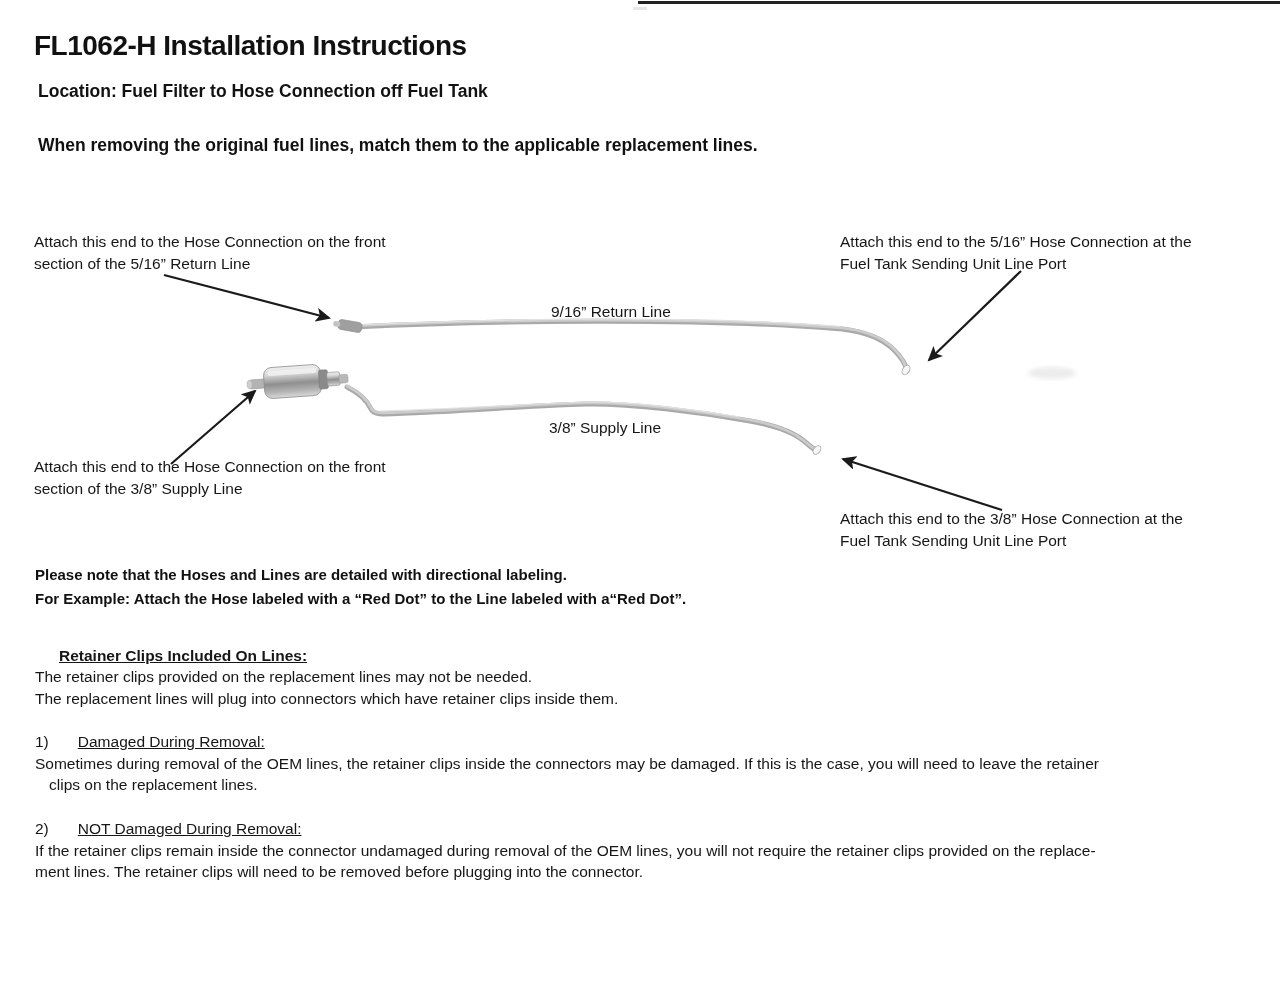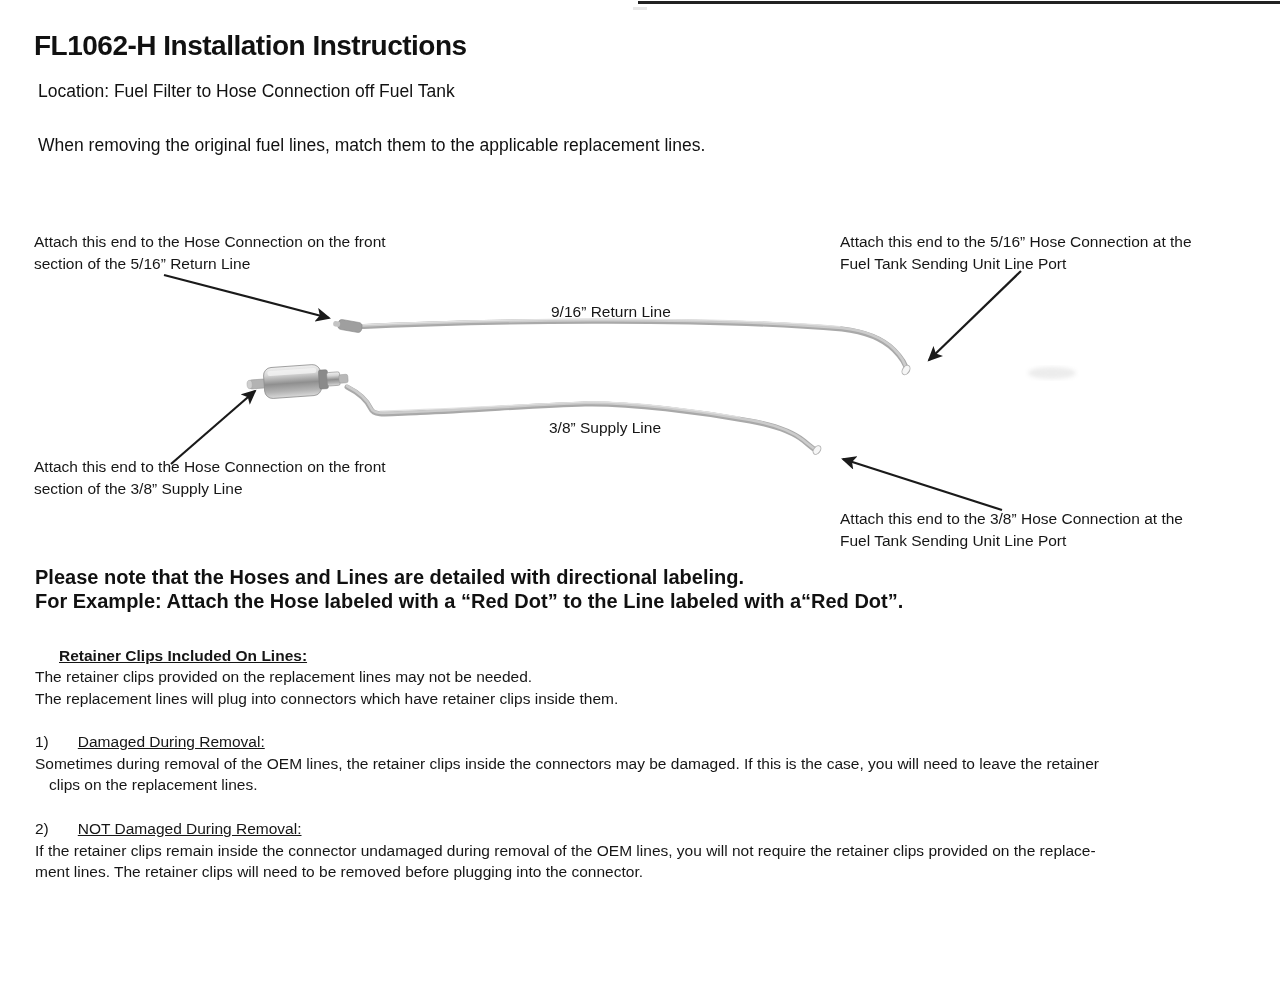--- a/index.html
+++ b/index.html
@@ -2,24 +2,24 @@
 <html><head>
 <meta charset="utf-8">
 <style>
   html,body{margin:0;padding:0;background:#ffffff;}
   .page{
     position:relative;width:1280px;height:888px;background:#ffffff;
     font-family:"Liberation Sans",sans-serif;color:#141414;overflow:hidden;
   }
   .abs{position:absolute;white-space:nowrap;}
   .title{font-size:28px;font-weight:bold;letter-spacing:-0.5px;color:#111;}
-  .sub{font-size:17.5px;font-weight:normal;color:#111;}
+  .sub{font-size:17.5px;font-weight:bold;color:#111;}
   .ann{font-size:15.5px;line-height:22px;color:#161616;}
   .lbl{font-size:15.5px;color:#161616;}
-  .note{font-size:20px;font-weight:bold;color:#111;}
+  .note{font-size:15px;font-weight:bold;color:#111;}
   .bodyline{font-size:15.5px;color:#161616;}
   .u{text-decoration:underline;margin-left:24px;}
   .b{font-weight:bold;}
   .item-prefix{margin-right:5px;}
   .topbar{position:absolute;left:638px;top:1px;width:642px;height:3px;background:#222222;}
   .topdash{position:absolute;left:633px;top:7px;width:14px;height:3px;background:#d9d9d9;opacity:.6;}
   svg.diagram{position:absolute;left:0;top:0;pointer-events:none;}
 </style>
 </head>
 <body>

